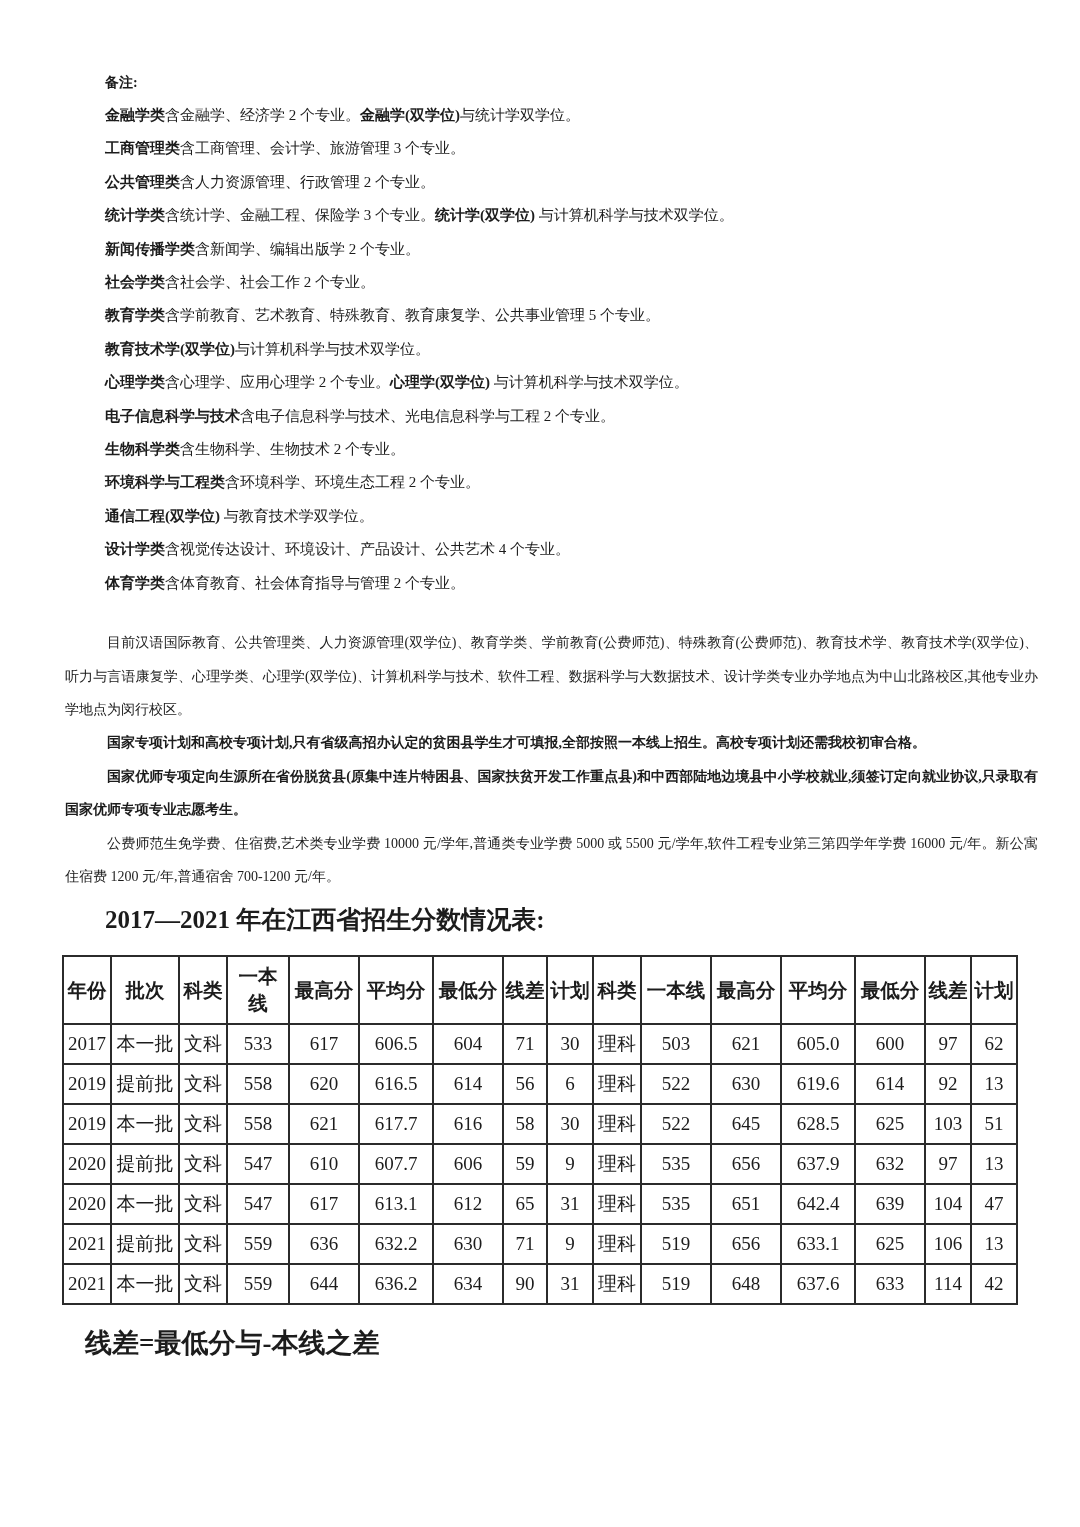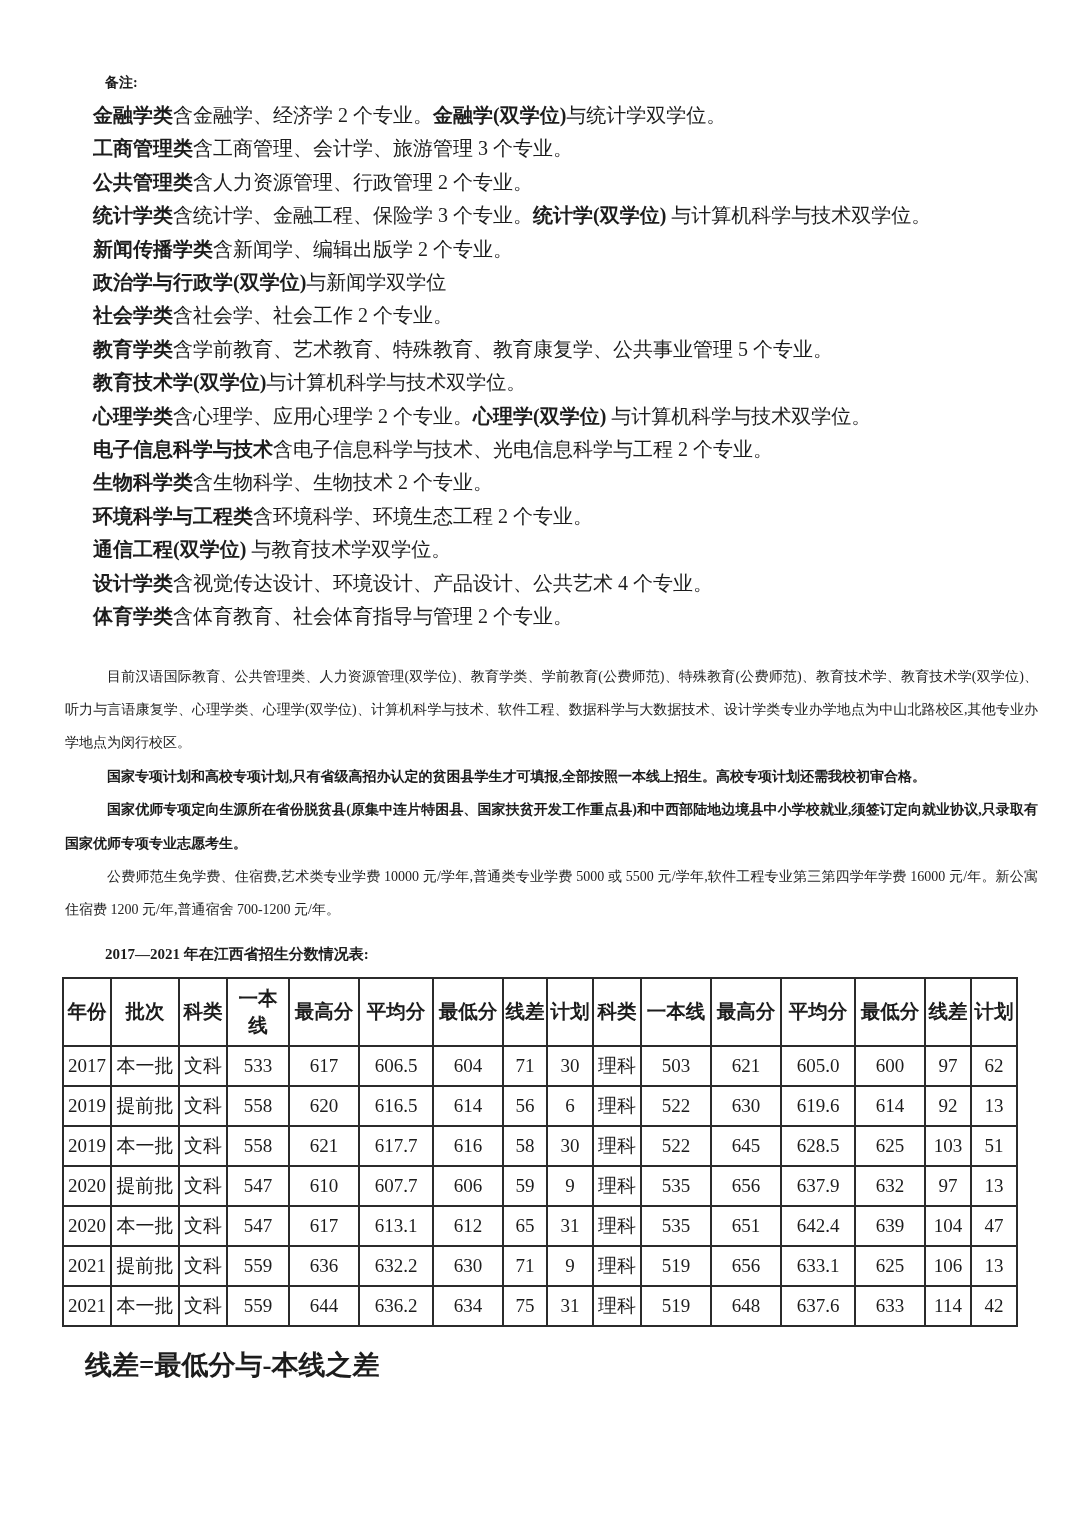--- a/index.html
+++ b/index.html
@@ -5,31 +5,31 @@
   html,body{margin:0;padding:0;}
   body{
     width:1080px;min-height:1527px;background:#ffffff;
     font-family:"Liberation Serif","DejaVu Serif",serif;
     color:#1c1c1c;
     -webkit-font-smoothing:antialiased;
   }
   .page{padding:66px 42px 40px 65px;box-sizing:border-box;width:1080px;}
   
   .notes-header{font-weight:bold;font-size:14px;line-height:33px;margin-left:40px;}
-  .note-line{font-size:20px;line-height:33.4px;margin-left:28px;white-space:nowrap;}
+  .note-line{font-size:15px;line-height:33.4px;margin-left:40px;white-space:nowrap;}
   .note-line .b{font-weight:bold;}
   
   .para-block{margin-top:26px;}
   .doc-paragraph{
     margin:0;font-size:14px;line-height:33.4px;text-align:justify;
     text-indent:42px;width:973px;
   }
   .doc-paragraph.bold{font-weight:bold;}
   
-  .table-title{font-weight:bold;font-size:15px;line-height:30px;margin:12px 0 8px 40px;}
+  .table-title{font-weight:bold;font-size:25px;line-height:30px;margin:12px 0 20px 40px;}
   
   table.score-table{
     border-collapse:collapse;table-layout:fixed;width:872px;margin-left:-3px;
     font-size:19px;
   }
   table.score-table th,table.score-table td{
     border:2px solid #2b2b2b;text-align:center;vertical-align:middle;
     padding:6px 1px;overflow:hidden;
   }
   table.score-table th{font-weight:bold;font-size:19.5px;}
@@ -42,21 +42,20 @@
 <div class="page">
 
   <div class="notes-header">备注:</div>
 
   <div id="notes-list">
       <div class="note-line"><span class="b">金融学类</span><span class="r">含金融学、经济学 2 个专业。</span><span class="b">金融学(双学位)</span><span class="r">与统计学双学位。</span></div>
       <div class="note-line"><span class="b">工商管理类</span><span class="r">含工商管理、会计学、旅游管理 3 个专业。</span></div>
       <div class="note-line"><span class="b">公共管理类</span><span class="r">含人力资源管理、行政管理 2 个专业。</span></div>
       <div class="note-line"><span class="b">统计学类</span><span class="r">含统计学、金融工程、保险学 3 个专业。</span><span class="b">统计学(双学位)</span><span class="r"> 与计算机科学与技术双学位。</span></div>
       <div class="note-line"><span class="b">新闻传播学类</span><span class="r">含新闻学、编辑出版学 2 个专业。</span></div>
-      <div class="note-line"><span class="b">政治学与行政学(双学位)</span><span class="r">与新闻学双学位</span></div>
       <div class="note-line"><span class="b">社会学类</span><span class="r">含社会学、社会工作 2 个专业。</span></div>
       <div class="note-line"><span class="b">教育学类</span><span class="r">含学前教育、艺术教育、特殊教育、教育康复学、公共事业管理 5 个专业。</span></div>
       <div class="note-line"><span class="b">教育技术学(双学位)</span><span class="r">与计算机科学与技术双学位。</span></div>
       <div class="note-line"><span class="b">心理学类</span><span class="r">含心理学、应用心理学 2 个专业。</span><span class="b">心理学(双学位)</span><span class="r"> 与计算机科学与技术双学位。</span></div>
       <div class="note-line"><span class="b">电子信息科学与技术</span><span class="r">含电子信息科学与技术、光电信息科学与工程 2 个专业。</span></div>
       <div class="note-line"><span class="b">生物科学类</span><span class="r">含生物科学、生物技术 2 个专业。</span></div>
       <div class="note-line"><span class="b">环境科学与工程类</span><span class="r">含环境科学、环境生态工程 2 个专业。</span></div>
       <div class="note-line"><span class="b">通信工程(双学位)</span><span class="r"> 与教育技术学双学位。</span></div>
       <div class="note-line"><span class="b">设计学类</span><span class="r">含视觉传达设计、环境设计、产品设计、公共艺术 4 个专业。</span></div>
       <div class="note-line"><span class="b">体育学类</span><span class="r">含体育教育、社会体育指导与管理 2 个专业。</span></div>
@@ -220,21 +219,21 @@
           <td>13</td>
         </tr>
         <tr>
           <td>2021</td>
           <td>本一批</td>
           <td>文科</td>
           <td>559</td>
           <td>644</td>
           <td>636.2</td>
           <td>634</td>
-          <td>75</td>
+          <td>90</td>
           <td>31</td>
           <td>理科</td>
           <td>519</td>
           <td>648</td>
           <td>637.6</td>
           <td>633</td>
           <td>114</td>
           <td>42</td>
         </tr>
       </tbody>

